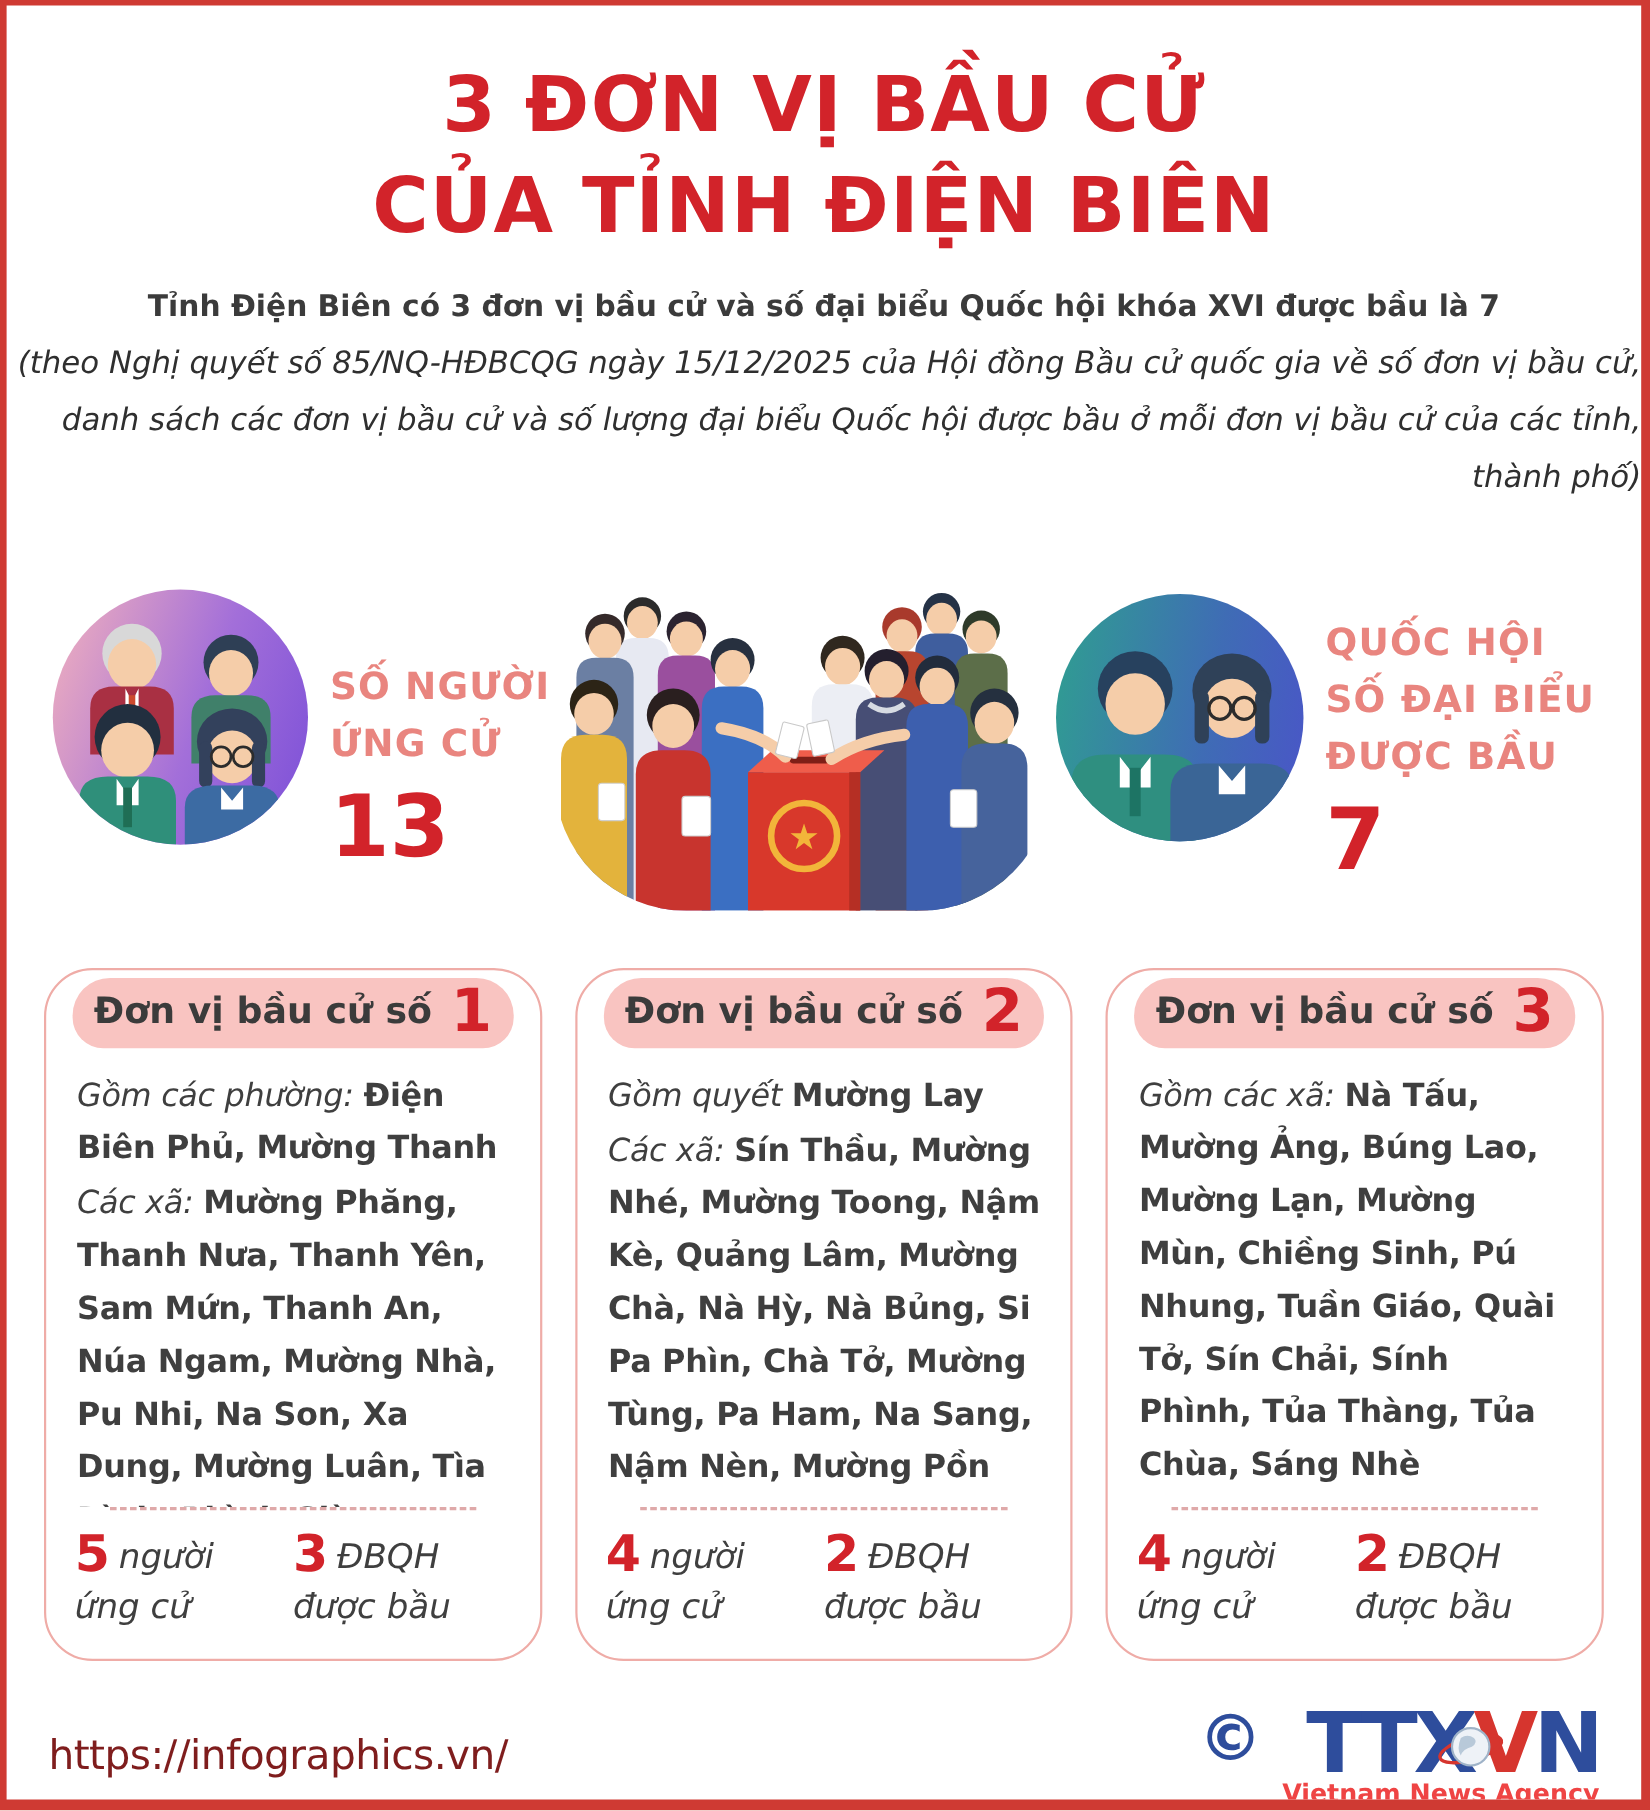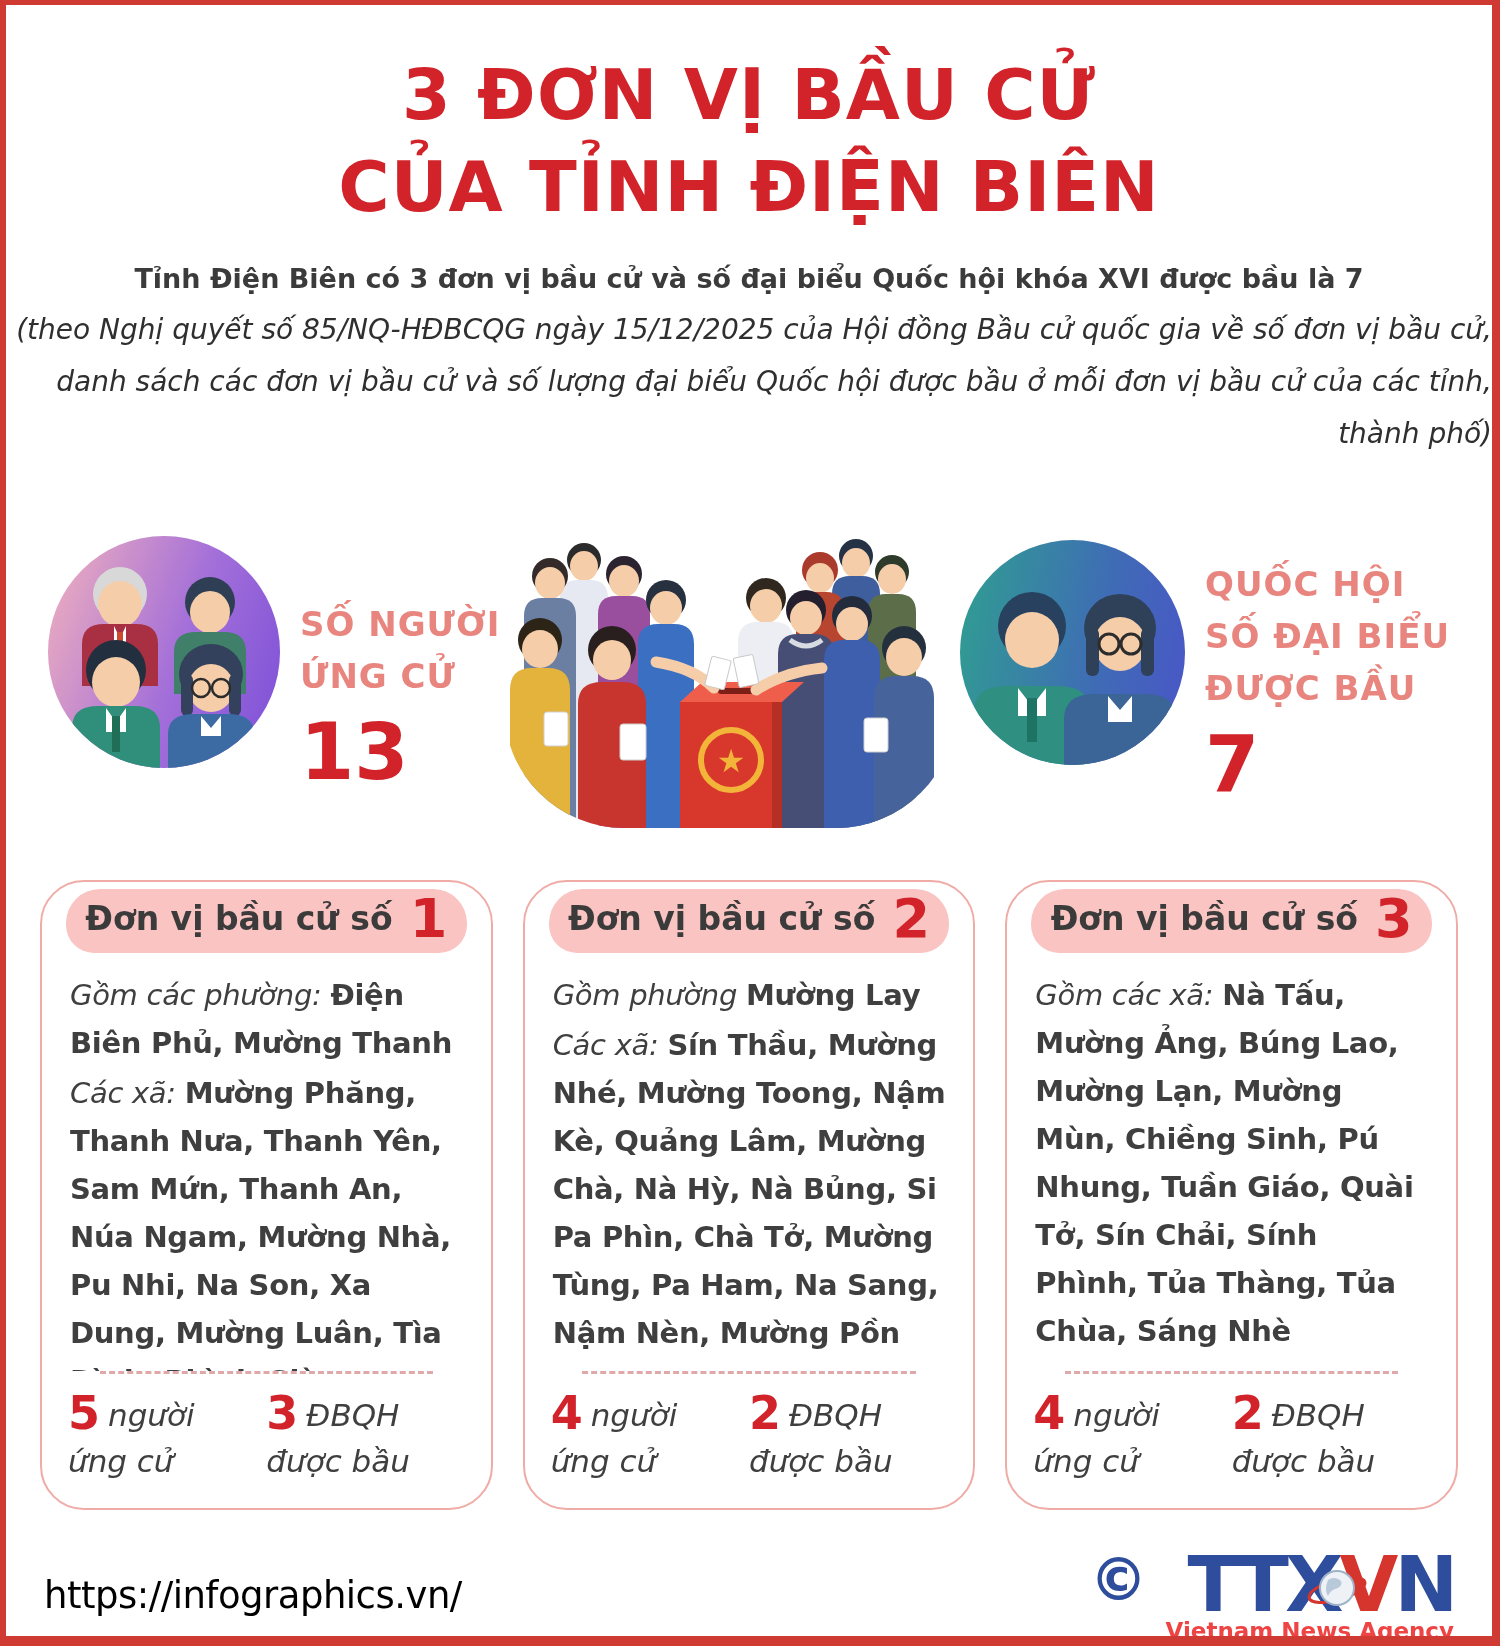--- a/index.html
+++ b/index.html
@@ -51,21 +51,21 @@
   .group strong { font-weight:700; }
   .card-stats { padding:0 26px 24px 26px; flex:0 0 auto; }
   .divider { border-top:3px dashed #dfa9a9; width:84%; margin:0 auto 16px auto; height:0; }
   .stats-row { display:flex; }
   .stat { flex:1 1 0; font-style:italic; color:#3f3f3f; font-size:31px; line-height:46px; }
   .stat-num { font-style:normal; font-weight:900; color:#d2232a; font-size:46px;
               margin-right:8px; vertical-align:-3px; }
 
   
   .footer { display:flex; justify-content:space-between; align-items:center; margin:36px 38px 0 38px; }
-  .url { font-size:37px; color:#000000; letter-spacing:-0.5px; }
+  .url { font-size:37px; color:#7f1d1d; letter-spacing:-0.5px; }
   .footer-logo { display:flex; align-items:flex-start; }
   .copyright { font-size:58px; color:#2e4d9c; font-weight:700; margin:2px 18px 0 0; line-height:64px; }
   .logo-block { text-align:right; }
   .logo-letters { font-size:76px; font-weight:900; letter-spacing:-4px; color:#2e4d9c; line-height:78px; white-space:nowrap; }
   .logo-v-wrap { position:relative; display:inline-block; }
   .logo-v { color:#d6352e; }
   .logo-globe { position:absolute; left:-34px; bottom:12px; }
   .logo-caption { color:#ef4444; font-weight:700; font-size:23px; margin-top:-6px; }
 </style>
 </head>
@@ -264,21 +264,21 @@
       </div>
     </section>
 
     <section class="card">
       <header class="card-header">
         <span class="card-header-text">Đơn vị bầu cử số</span>
         <span class="card-header-num">2</span>
       </header>
       <div class="card-body">
         <p class="group">
-          <em>Gồm phường</em>
+          <em>Gồm quyết</em>
           <strong>Mường Lay</strong>
         </p>
         <p class="group">
           <em>Các xã:</em>
           <strong>Sín Thầu, Mường Nhé, Mường Toong, Nậm Kè, Quảng Lâm, Mường Chà, Nà Hỳ, Nà Bủng, Si Pa Phìn, Chà Tở, Mường Tùng, Pa Ham, Na Sang, Nậm Nèn, Mường Pồn</strong>
         </p>
       </div>
       <div class="card-stats">
         <div class="divider"></div>
         <div class="stats-row">

